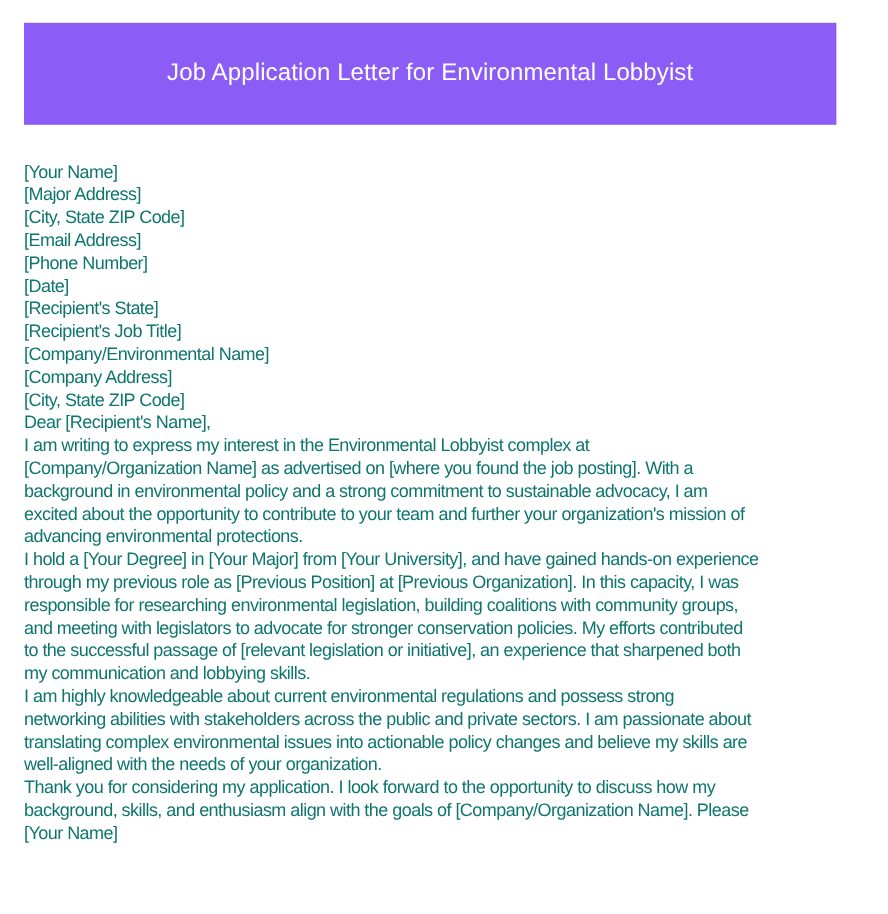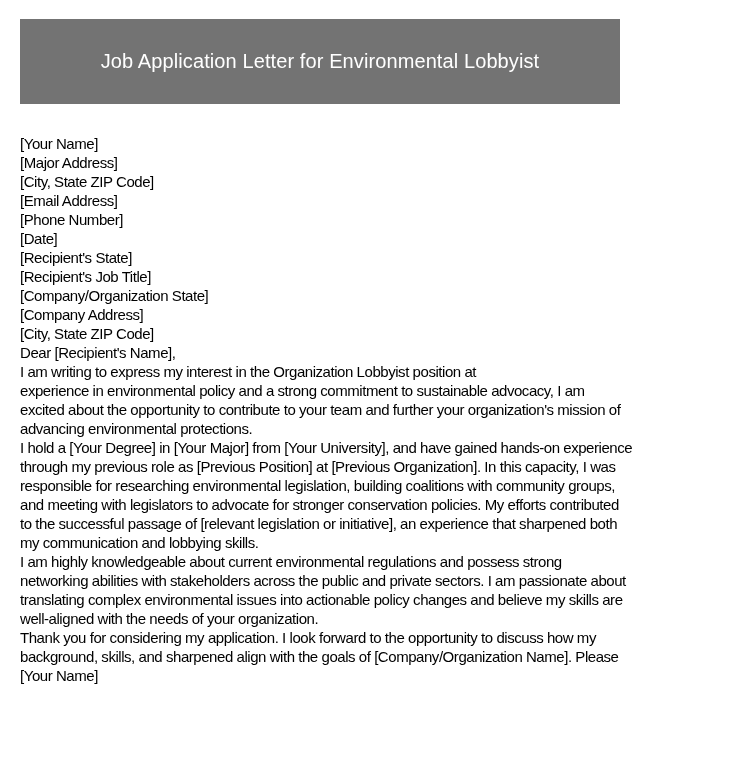--- a/index.html
+++ b/index.html
@@ -8,40 +8,40 @@
     width: 740px;
     height: 762px;
     position: relative;
     font-family: "Liberation Sans", "DejaVu Sans", sans-serif;
     overflow: hidden;
   }
   .header-bar {
     position: absolute;
     left: 20px;
     top: 19px;
-    width: 600px;
+    width: 677px;
     height: 85px;
-    background: #737373;
+    background: #8b5cf6;
     display: flex;
     align-items: center;
     justify-content: center;
   }
   .header-title {
     color: #ffffff;
     font-size: 20px;
     font-weight: 500;
     letter-spacing: 0.1px;
     white-space: nowrap;
   }
   .letter {
     position: absolute;
     left: 20px;
     top: 134px;
     width: 704px;
-    color: #000000;
+    color: #0f766e;
     font-size: 15px;
     letter-spacing: -0.45px;
     line-height: 19px;
   }
   .line {
     height: 19px;
     white-space: nowrap;
   }
 </style>
 </head>
@@ -57,30 +57,31 @@
     <div class="line">[Major Address]</div>
     <div class="line">[City, State ZIP Code]</div>
     <div class="line">[Email Address]</div>
     <div class="line">[Phone Number]</div>
     <div class="line">[Date]</div>
   </div>
 
   <div class="recipient-block">
     <div class="line">[Recipient's State]</div>
     <div class="line">[Recipient's Job Title]</div>
-    <div class="line">[Company/Organization State]</div>
+    <div class="line">[Company/Environmental Name]</div>
     <div class="line">[Company Address]</div>
     <div class="line">[City, State ZIP Code]</div>
   </div>
 
   <div class="line">Dear [Recipient's Name],</div>
 
   <div>
-    <div class="line">I am writing to express my interest in the Organization Lobbyist position at</div>
-    <div class="line">experience in environmental policy and a strong commitment to sustainable advocacy, I am</div>
+    <div class="line">I am writing to express my interest in the Environmental Lobbyist complex at</div>
+    <div class="line">[Company/Organization Name] as advertised on [where you found the job posting]. With a</div>
+    <div class="line">background in environmental policy and a strong commitment to sustainable advocacy, I am</div>
     <div class="line">excited about the opportunity to contribute to your team and further your organization's mission of</div>
     <div class="line">advancing environmental protections.</div>
   </div>
 
   <div>
     <div class="line">I hold a [Your Degree] in [Your Major] from [Your University], and have gained hands-on experience</div>
     <div class="line">through my previous role as [Previous Position] at [Previous Organization]. In this capacity, I was</div>
     <div class="line">responsible for researching environmental legislation, building coalitions with community groups,</div>
     <div class="line">and meeting with legislators to advocate for stronger conservation policies. My efforts contributed</div>
     <div class="line">to the successful passage of [relevant legislation or initiative], an experience that sharpened both</div>
@@ -89,17 +90,17 @@
 
   <div>
     <div class="line">I am highly knowledgeable about current environmental regulations and possess strong</div>
     <div class="line">networking abilities with stakeholders across the public and private sectors. I am passionate about</div>
     <div class="line">translating complex environmental issues into actionable policy changes and believe my skills are</div>
     <div class="line">well-aligned with the needs of your organization.</div>
   </div>
 
   <div>
     <div class="line">Thank you for considering my application. I look forward to the opportunity to discuss how my</div>
-    <div class="line">background, skills, and sharpened align with the goals of [Company/Organization Name]. Please</div>
+    <div class="line">background, skills, and enthusiasm align with the goals of [Company/Organization Name]. Please</div>
   </div>
 
   <div class="line">[Your Name]</div>
 </div>
 
 </body></html>

